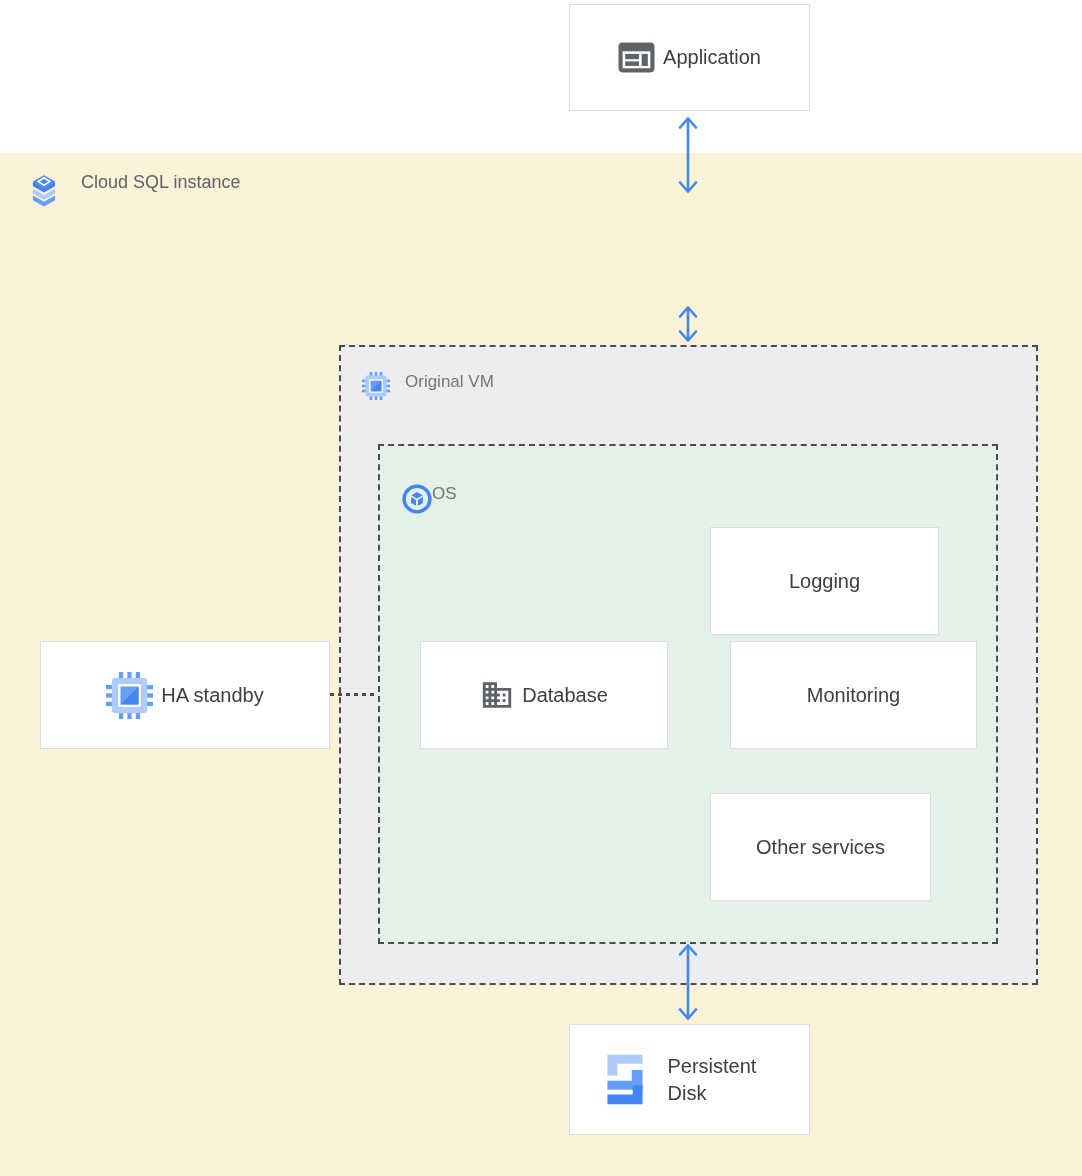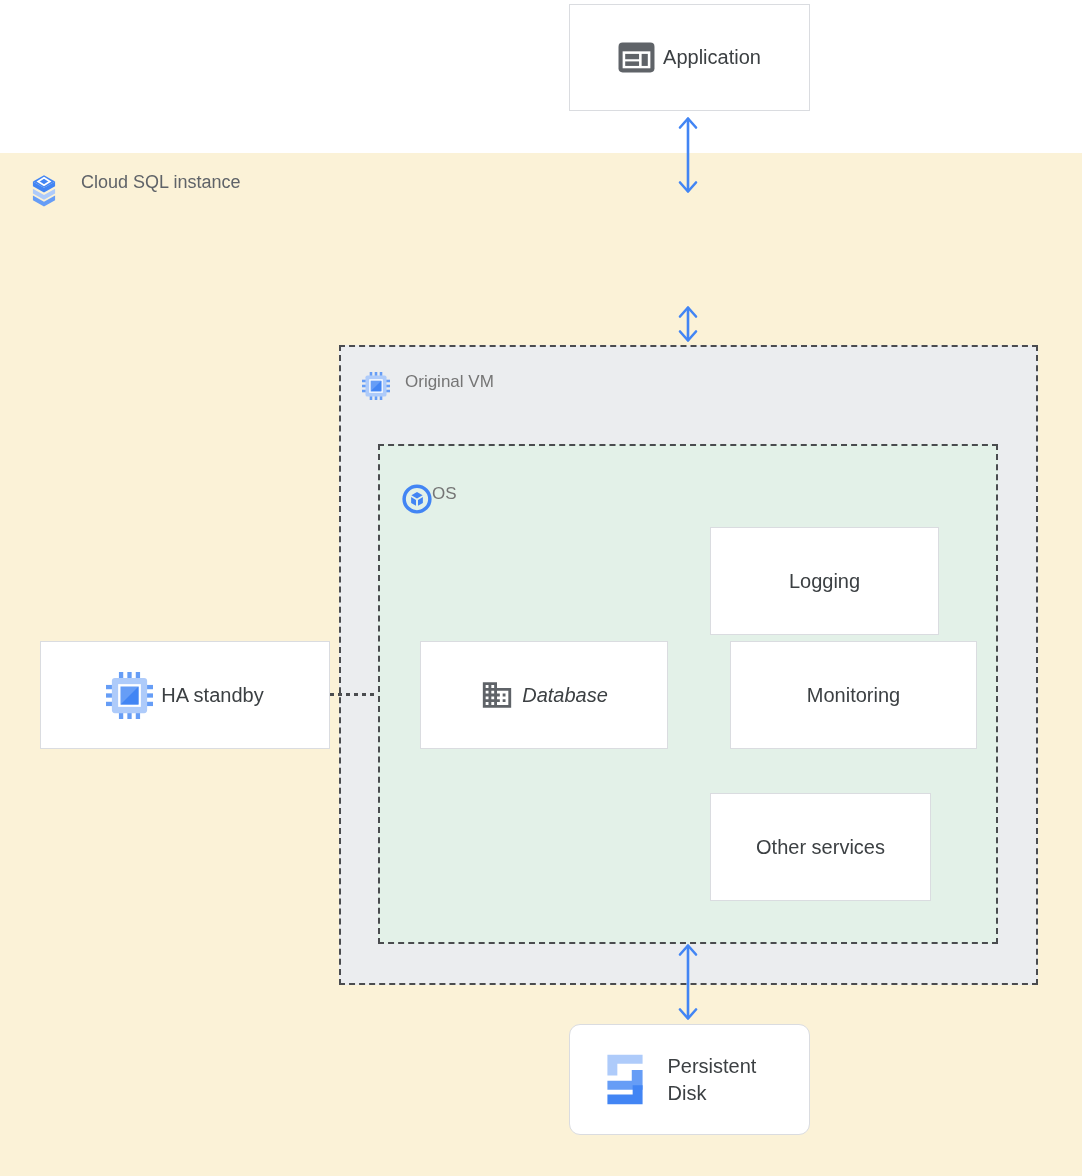--- a/index.html
+++ b/index.html
@@ -32,21 +32,21 @@
     display: flex;
     align-items: center;
     justify-content: center;
     gap: 8px;
     font-size: 20px;
     color: var(--text-dark);
   }
   .node-application { left: 569px; top: 4px;    width: 241px; height: 107px; }
   .node-staticip    { left: 569px; top: 195px;  width: 241px; height: 107px; }
   .node-ha          { left: 40px;  top: 641px;  width: 290px; height: 108px; }
-  .node-disk        { left: 569px; top: 1024px; width: 241px; height: 111px; gap: 18px; border-radius: 11px; }
+  .node-disk        { left: 569px; top: 1024px; width: 241px; height: 111px; gap: 18px; }
   .node-disk .label-wrap { width: 112px; line-height: 1.35; }
 
   .vm-container {
     position: absolute;
     left: 339px; top: 345px; width: 699px; height: 640px;
     background: var(--vm-bg);
     border: 2px dashed var(--dash);
   }
   .vm-header { left: 21px; top: 25px; height: 28px; gap: 15px; }
   .vm-header .region-label { font-size: 17px; }
@@ -54,21 +54,21 @@
   .os-container {
     position: absolute;
     left: 37px; top: 97px; width: 620px; height: 500px;
     background: var(--os-bg);
     border: 2px dashed var(--dash);
   }
   .os-header { left: 22px; top: 38px; height: 30px; }
   .os-header .region-label { font-size: 17px; }
 
   .node-logging  { left: 330px; top: 41px;  width: 229px; height: 108px; margin-top: 40px; }
-  .node-database { left: 40px;  top: 195px; width: 248px; height: 108px; font-style: italic; }
+  .node-database { left: 40px;  top: 195px; width: 248px; height: 108px; }
   .node-monitoring { left: 350px; top: 195px; width: 247px; height: 108px; }
   .node-other    { left: 330px; top: 347px; width: 221px; height: 108px; }
 
   .arrow { position: absolute; }
   .arrow line, .arrow path {
     stroke: var(--accent);
     stroke-width: 2.6;
     fill: none;
     stroke-linecap: round;
     stroke-linejoin: round;

